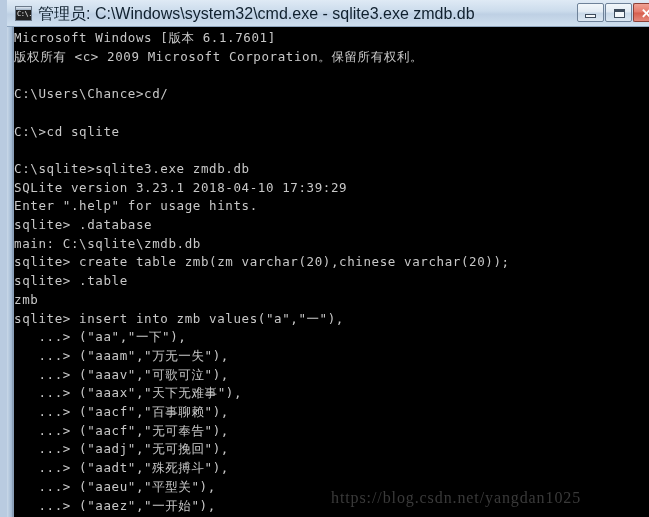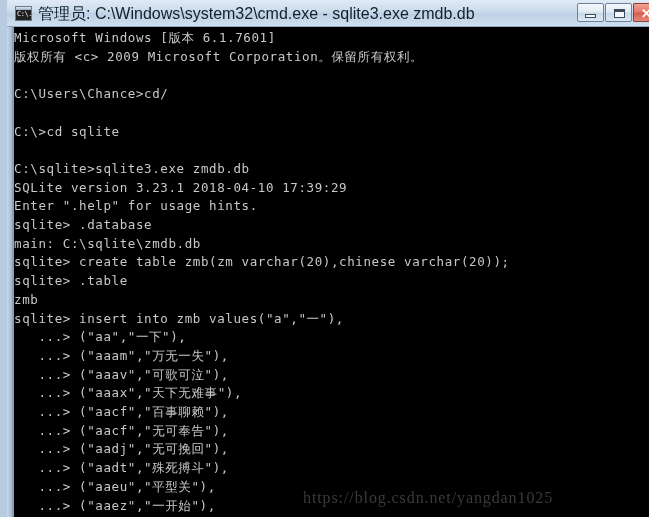--- a/index.html
+++ b/index.html
@@ -153,21 +153,21 @@
     font-family: "DejaVu Sans Mono", monospace;
     font-size: 12.5px;
     line-height: 18.7px;
     white-space: pre;
     letter-spacing: 0.6px;
   }
 
   
   #watermark {
     position: absolute;
-    left: 296px;
+    left: 324px;
     top: 488px;
     color: #3a3a3a;
     font-family: "Liberation Serif", serif;
     font-size: 16px;
     line-height: 20px;
     letter-spacing: 0.9px;
     white-space: nowrap;
   }
 </style>
 </head>

